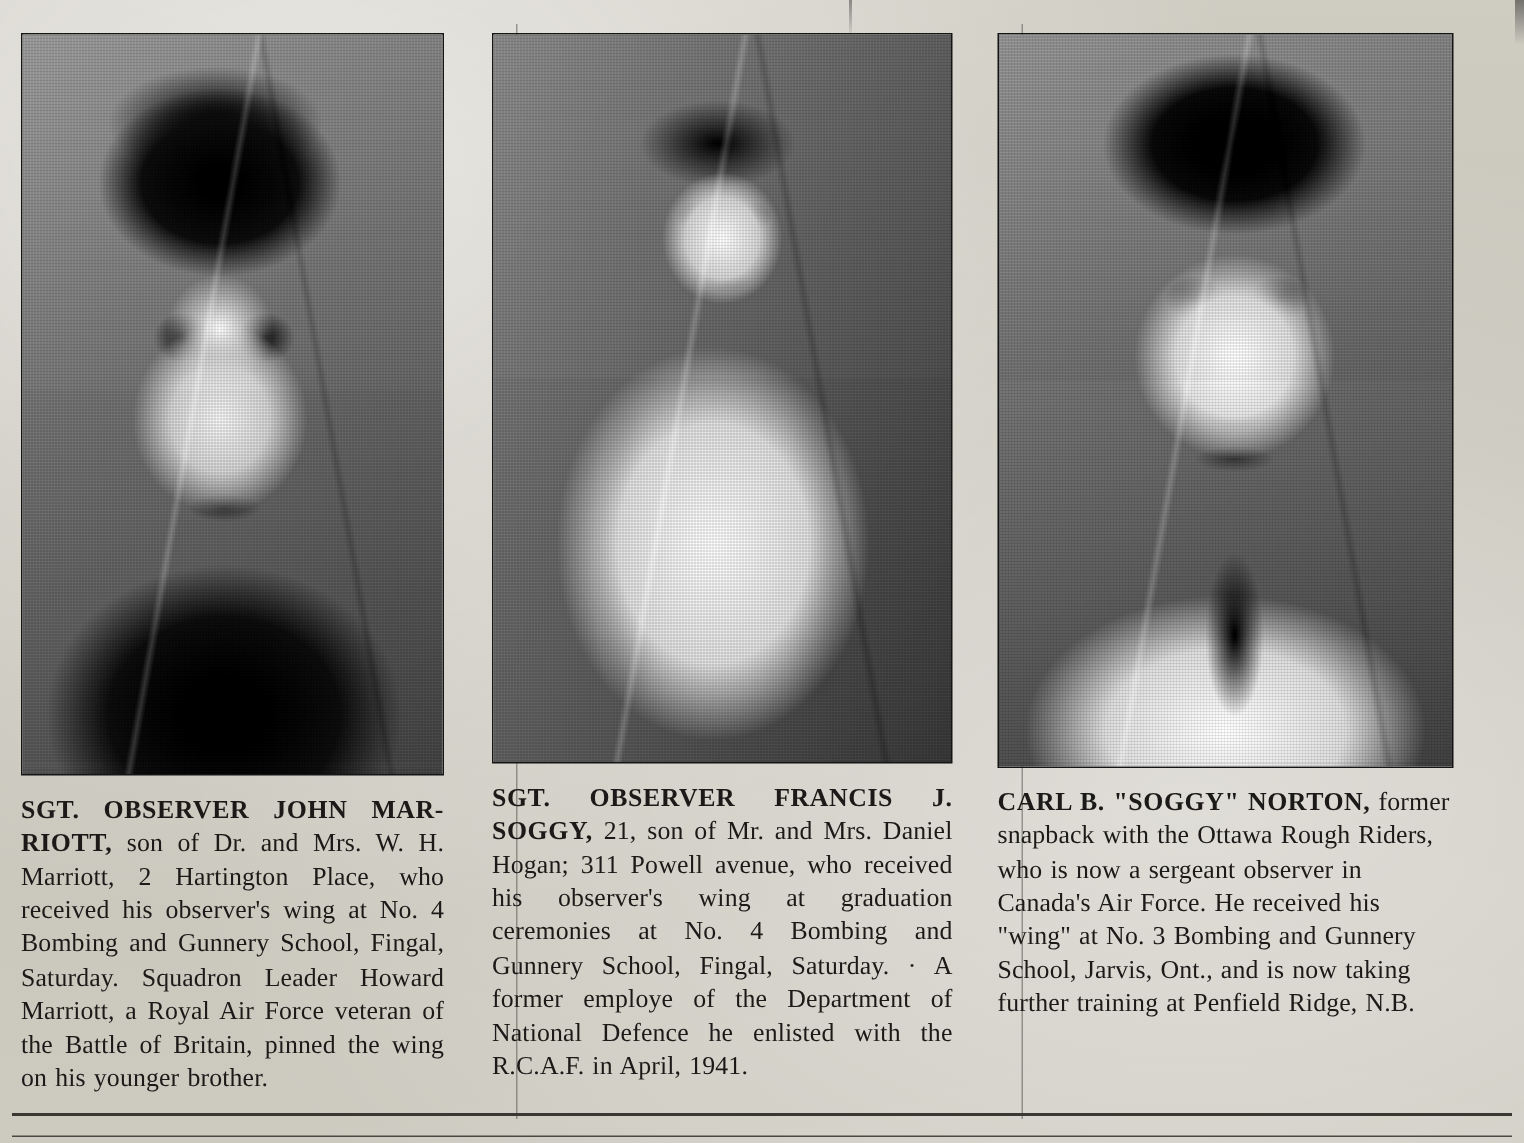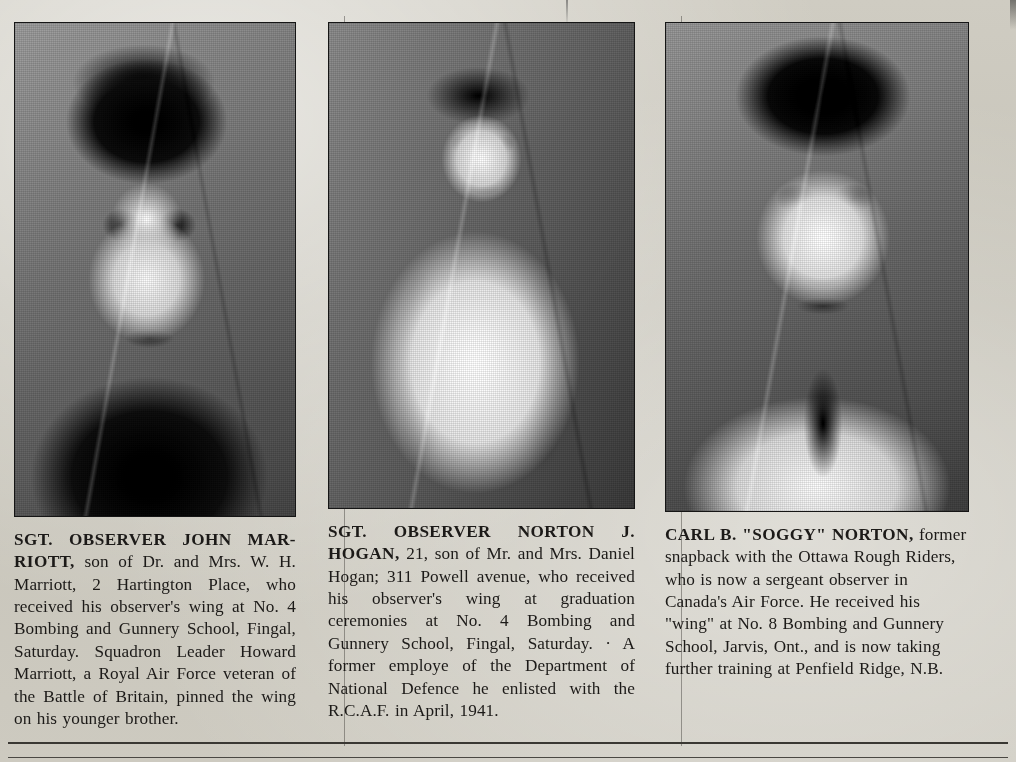--- a/index.html
+++ b/index.html
@@ -212,32 +212,32 @@
       </p>
     </div>
 
     <div class="col col-2">
       <div class="photo photo-2">
         <div class="portrait portrait-b"></div>
         <div class="grain"></div>
         <div class="scratches"></div>
       </div>
       <p class="caption">
-        <span class="lead">SGT. OBSERVER NORTON J. HOGAN,</span><span> 21, son of Mr. and Mrs. Daniel Hogan; 311 Powell avenue, who received his observer's wing at graduation ceremonies at No. 4 Bombing and Gunnery School, Fingal, Saturday. · A former employe of the Department of National Defence he enlisted with the R.C.A.F. in April, 1941.</span>
+        <span class="lead">SGT. OBSERVER FRANCIS J. SOGGY,</span><span> 21, son of Mr. and Mrs. Daniel Hogan; 311 Powell avenue, who received his observer's wing at graduation ceremonies at No. 4 Bombing and Gunnery School, Fingal, Saturday. · A former employe of the Department of National Defence he enlisted with the R.C.A.F. in April, 1941.</span>
       </p>
     </div>
 
     <div class="col col-3">
       <div class="photo photo-3">
         <div class="portrait portrait-c"></div>
         <div class="grain"></div>
         <div class="scratches"></div>
       </div>
       <p class="caption caption-3">
-        <span class="lead">CARL B. "SOGGY" NORTON,</span><span> former snapback with the Ottawa Rough Riders, who is now a sergeant observer in Canada's Air Force. He received his "wing" at No. 8 Bombing and Gunnery School, Jarvis, Ont., and is now taking further training at Penfield Ridge, N.B.</span>
+        <span class="lead">CARL B. "SOGGY" NORTON,</span><span> former snapback with the Ottawa Rough Riders, who is now a sergeant observer in Canada's Air Force. He received his "wing" at No. 3 Bombing and Gunnery School, Jarvis, Ont., and is now taking further training at Penfield Ridge, N.B.</span>
       </p>
     </div>
 
   </div>
 
   <div class="bottom-rule bottom-rule-a"></div>
   <div class="bottom-rule bottom-rule-b"></div>
 
 </div>
 

